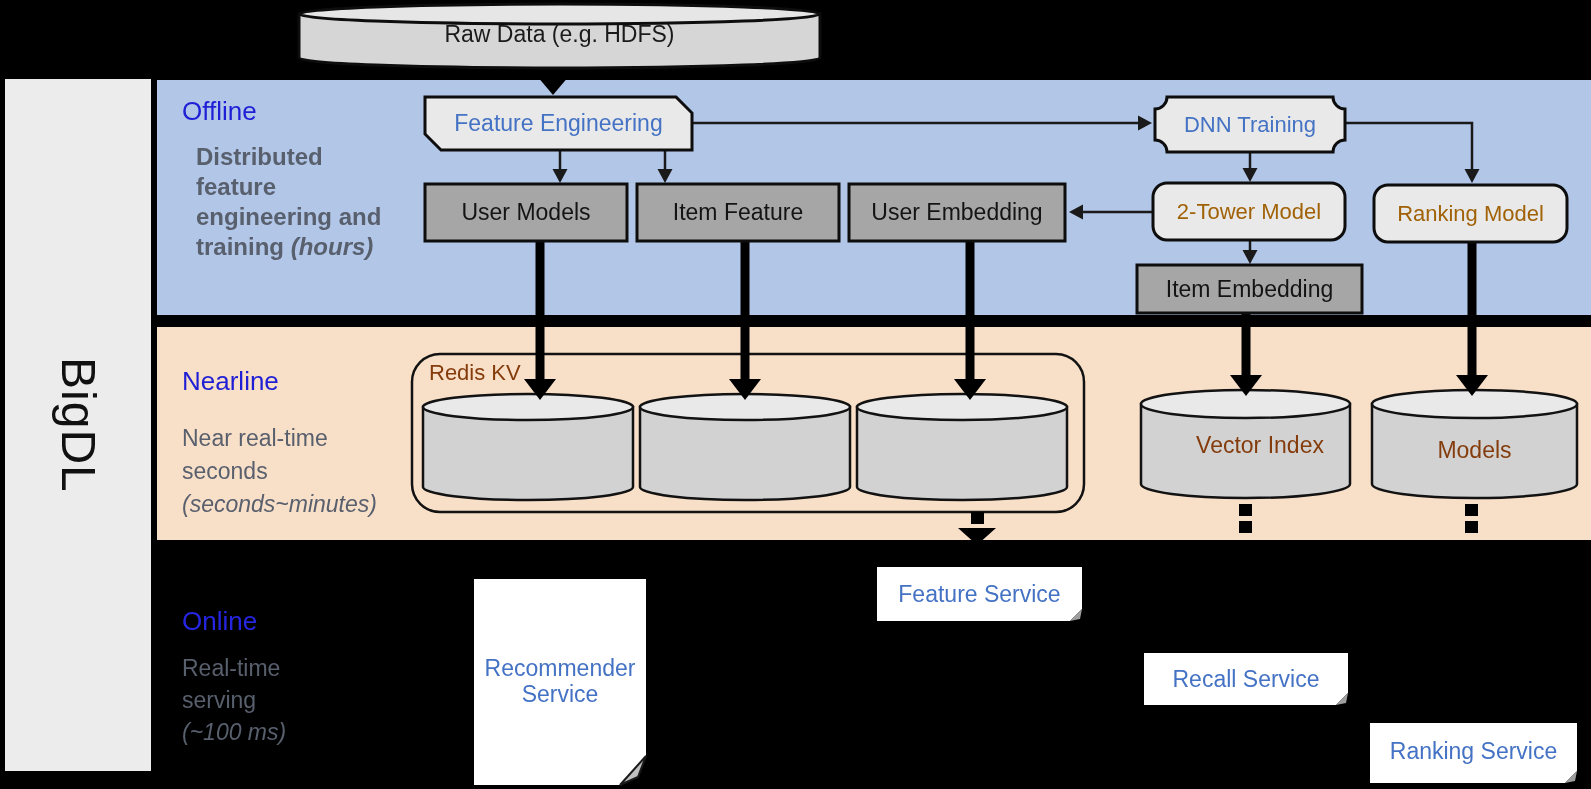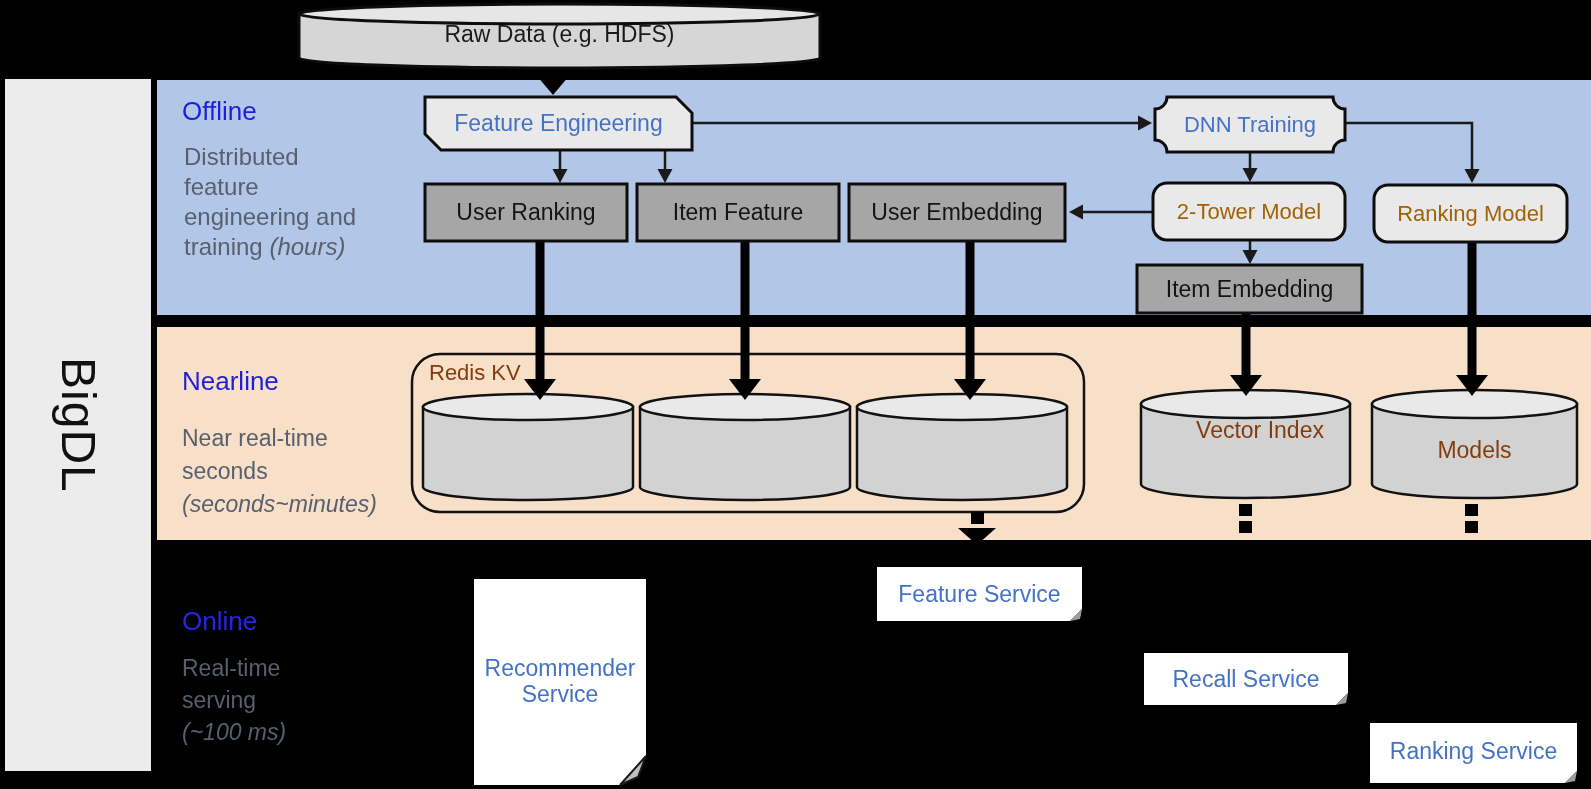--- a/index.html
+++ b/index.html
@@ -134,21 +134,21 @@
     </g>
   </svg>
 
   <div class="lbl" style="left:5px;top:79px;width:146px;height:692px;font-size:48px;color:#111;">
     <span class="vert">BigDL</span>
   </div>
 
   <div class="lbl" style="left:299px;top:10px;width:521px;height:48px;font-size:23px;color:#1a1a1a;">Raw Data (e.g. HDFS)</div>
 
   <div class="lbl left blue-head" style="left:182px;top:96px;width:220px;height:32px;font-size:26px;">Offline</div>
-  <div class="desc" style="left:184px;top:142px;width:250px;font-size:24px;line-height:30px;">
+  <div class="desc" style="left:196px;top:142px;width:250px;font-size:24px;line-height:30px;font-weight:bold;">
     <div>Distributed</div>
     <div>feature</div>
     <div>engineering and</div>
     <div><span>training </span><span class="it">(hours)</span></div>
   </div>
 
   <div class="lbl left blue-head" style="left:182px;top:366px;width:220px;height:32px;font-size:26px;">Nearline</div>
   <div class="desc" style="left:182px;top:422px;width:260px;font-size:23px;line-height:33px;">
     <div>Near real-time</div>
     <div>seconds</div>
@@ -157,27 +157,27 @@
 
   <div class="lbl left blue-head" style="left:182px;top:606px;width:220px;height:32px;font-size:26px;color:#2525e2;">Online</div>
   <div class="desc" style="left:182px;top:652px;width:250px;font-size:23px;line-height:32px;">
     <div>Real-time</div>
     <div>serving</div>
     <div class="it">(~100 ms)</div>
   </div>
 
   <div class="lbl box-blue" style="left:425px;top:97px;width:267px;height:53px;font-size:23px;">Feature Engineering</div>
   <div class="lbl box-blue" style="left:1155px;top:97px;width:190px;height:55px;font-size:22px;">DNN Training</div>
-  <div class="lbl" style="left:425px;top:184px;width:202px;height:57px;font-size:23px;color:#141414;">User Ranking</div>
+  <div class="lbl" style="left:425px;top:184px;width:202px;height:57px;font-size:23px;color:#141414;">User Models</div>
   <div class="lbl" style="left:637px;top:184px;width:202px;height:57px;font-size:23px;color:#141414;">Item Feature</div>
   <div class="lbl" style="left:849px;top:184px;width:216px;height:57px;font-size:23px;color:#141414;">User Embedding</div>
   <div class="lbl green" style="left:1153px;top:183px;width:192px;height:57px;font-size:22px;">2-Tower Model</div>
   <div class="lbl green" style="left:1374px;top:185px;width:193px;height:57px;font-size:22px;">Ranking Model</div>
   <div class="lbl" style="left:1137px;top:265px;width:225px;height:48px;font-size:23px;color:#141414;">Item Embedding</div>
   <div class="lbl left brown" style="left:429px;top:359px;width:120px;height:28px;font-size:22px;">Redis KV</div>
-  <div class="lbl brown" style="left:1141px;top:404px;width:238px;height:52px;font-size:23px;">Vector Index</div>
+  <div class="lbl brown" style="left:1141px;top:419px;width:238px;height:52px;font-size:23px;">Vector Index</div>
   <div class="lbl brown" style="left:1372px;top:424px;width:205px;height:52px;font-size:23px;">Models</div>
   <div class="lbl box-blue" style="left:480px;top:636px;width:160px;height:90px;font-size:23px;">Recommender Service</div>
   <div class="lbl box-blue" style="left:877px;top:567px;width:205px;height:54px;font-size:23px;border-radius:22px;">Feature Service</div>
   <div class="lbl box-blue" style="left:1144px;top:653px;width:204px;height:52px;font-size:23px;">Recall Service</div>
   <div class="lbl box-blue" style="left:1370px;top:723px;width:207px;height:56px;font-size:23px;">Ranking Service</div>
 
 </div>
 
 </body></html>

